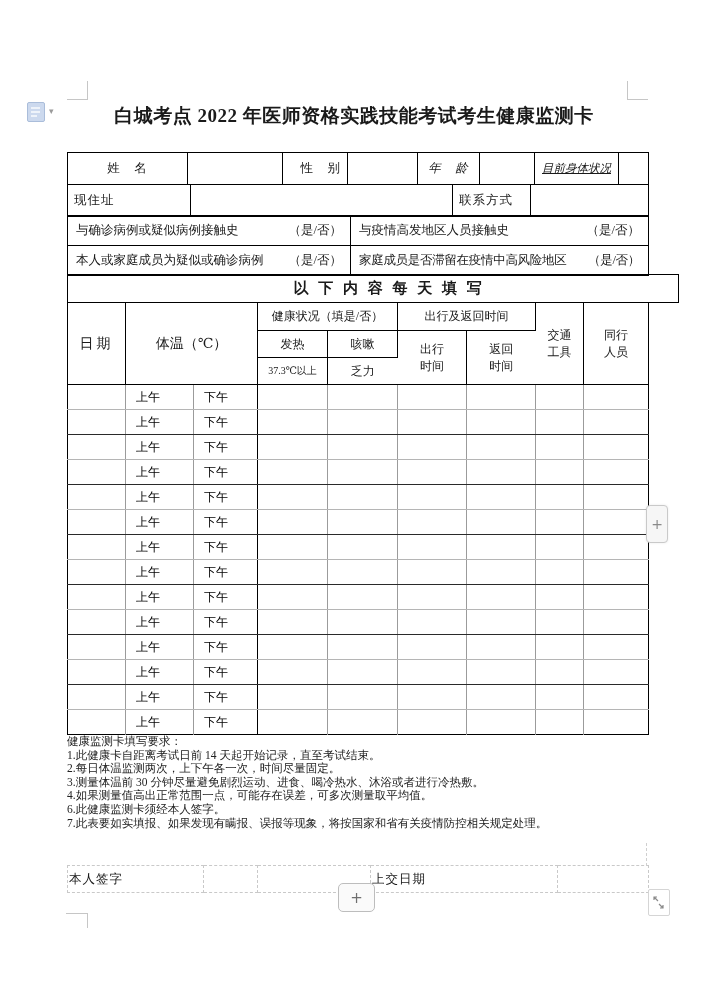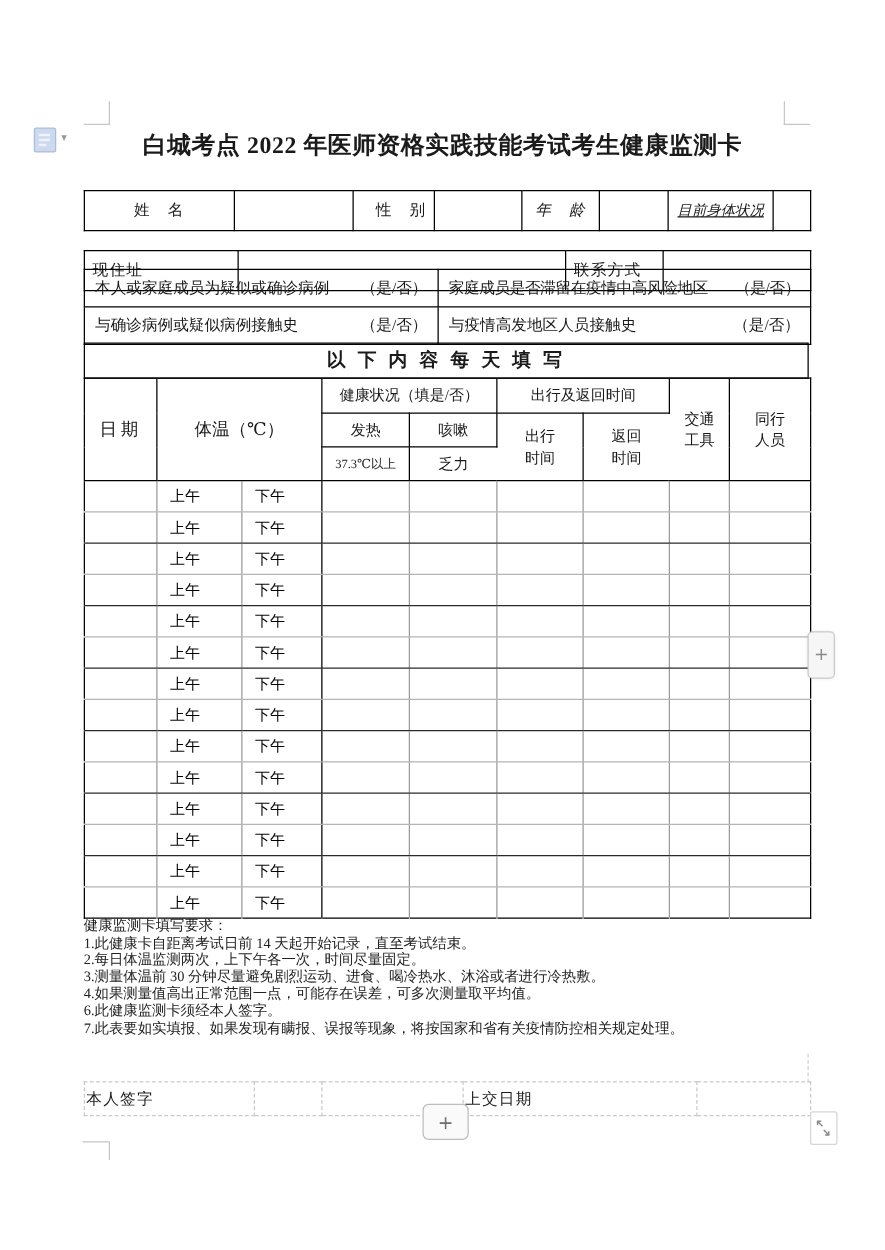--- a/index.html
+++ b/index.html
@@ -23,21 +23,21 @@
   td{vertical-align:middle;font-size:12.5px;overflow:hidden;}
 
   
   .info{position:absolute;left:67px;width:581px;}
   .info td{border:1px solid #000;padding:0 6px;}
   .info .lbl{letter-spacing:1px;}
   .opt-row td{padding:0 8px;}
   .opt-wrap{display:flex;justify-content:space-between;align-items:center;}
 
   .band{position:absolute;left:67px;top:274px;width:578px;height:27px;border:1.5px solid #000;
-     display:flex;align-items:center;justify-content:center;font-size:15px;font-weight:bold;letter-spacing:3px;}
+     display:flex;align-items:center;justify-content:center;font-size:15px;font-weight:bold;letter-spacing:3px;padding-left:32px;}
 
   
   .daily{position:absolute;left:67px;top:302px;width:581px;border:1.5px solid #000;}
   .daily thead td{border-right:1px solid #000;border-bottom:1px solid #000;text-align:center;font-size:12px;}
   .daily thead td:last-child{border-right:none;}
   .daily .th-date{font-size:14px;letter-spacing:3px;}
   .daily .th-temp{font-size:14px;}
   .daily .sub{font-size:10px;}
   .pre{white-space:pre-line;line-height:17px;}
   .daily tbody td{border-right:1px solid #9b9b9b;border-bottom:1px solid #b5b5b5;height:22px;}
@@ -105,21 +105,21 @@
       <td class="lbl" style="text-align:right;">性　别</td>
       <td></td>
       <td class="lbl" style="text-align:center;font-style:italic;">年　龄</td>
       <td></td>
       <td style="text-align:center;font-size:11.5px;font-style:italic;text-decoration:underline;">目前身体状况</td>
       <td></td>
     </tr>
   </tbody>
     </table>
 
-  <table class="info" style="top:200px;">
+  <table class="info" style="top:184px;">
     <colgroup>
         <col style="width:123px">
         <col style="width:262px">
         <col style="width:78px">
         <col style="width:118px">
       </colgroup>
     <tbody>
         <tr style="height:32px;">
       <td class="lbl">现住址</td>
       <td></td>
@@ -131,41 +131,41 @@
 
   <table class="info opt-row" style="top:215px;">
     <colgroup>
         <col style="width:283px">
         <col style="width:298px">
       </colgroup>
     <tbody>
         <tr style="height:30px;">
       <td>
         <div class="opt-wrap">
+          <span>与确诊病例或疑似病例接触史</span>
+          <span>（是/否）</span>
+        </div>
+      </td>
+      <td>
+        <div class="opt-wrap">
+          <span>与疫情高发地区人员接触史</span>
+          <span>（是/否）</span>
+        </div>
+      </td>
+    </tr>
+    <tr style="height:30px;">
+      <td>
+        <div class="opt-wrap">
           <span>本人或家庭成员为疑似或确诊病例</span>
           <span>（是/否）</span>
         </div>
       </td>
       <td>
         <div class="opt-wrap" style="letter-spacing:-0.3px;">
           <span>家庭成员是否滞留在疫情中高风险地区</span>
-          <span>（是/否）</span>
-        </div>
-      </td>
-    </tr>
-    <tr style="height:30px;">
-      <td>
-        <div class="opt-wrap">
-          <span>与确诊病例或疑似病例接触史</span>
-          <span>（是/否）</span>
-        </div>
-      </td>
-      <td>
-        <div class="opt-wrap">
-          <span>与疫情高发地区人员接触史</span>
           <span>（是/否）</span>
         </div>
       </td>
     </tr>
   </tbody>
     </table>
 
   <div class="band">以 下 内 容 每 天 填 写</div>
 
   <table class="daily">

